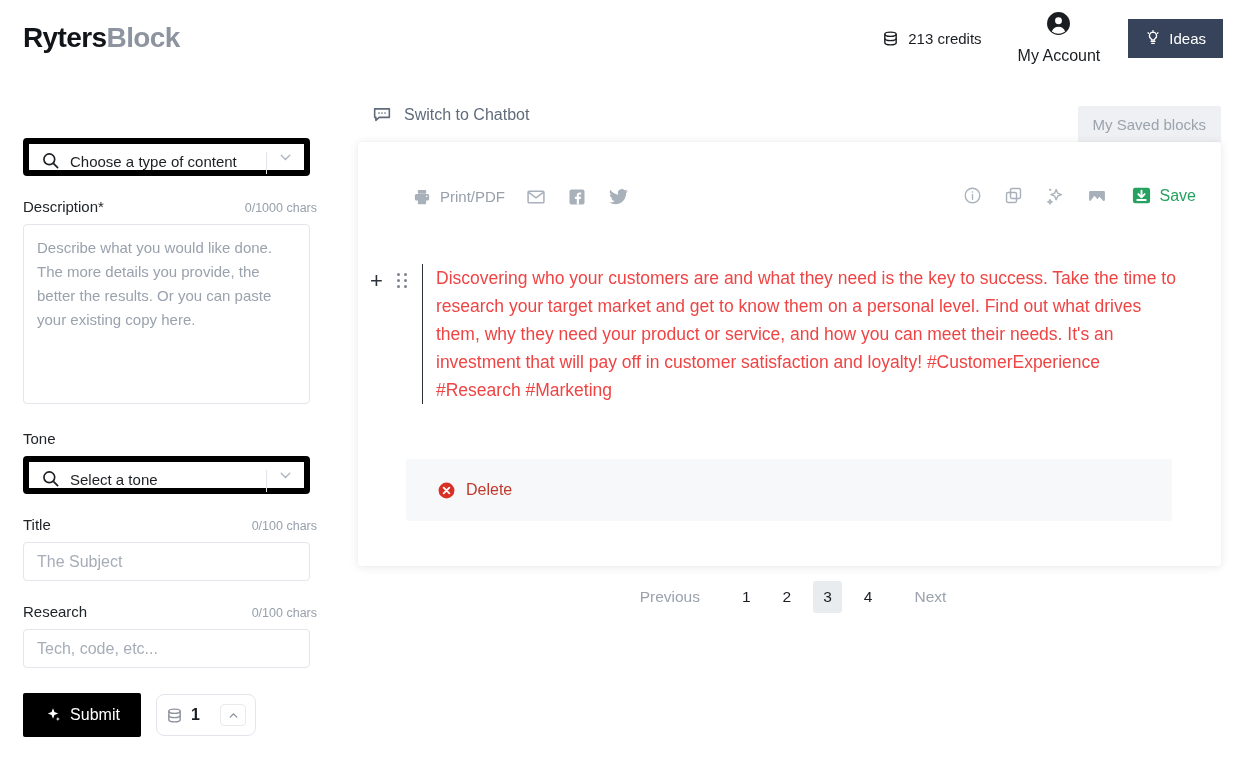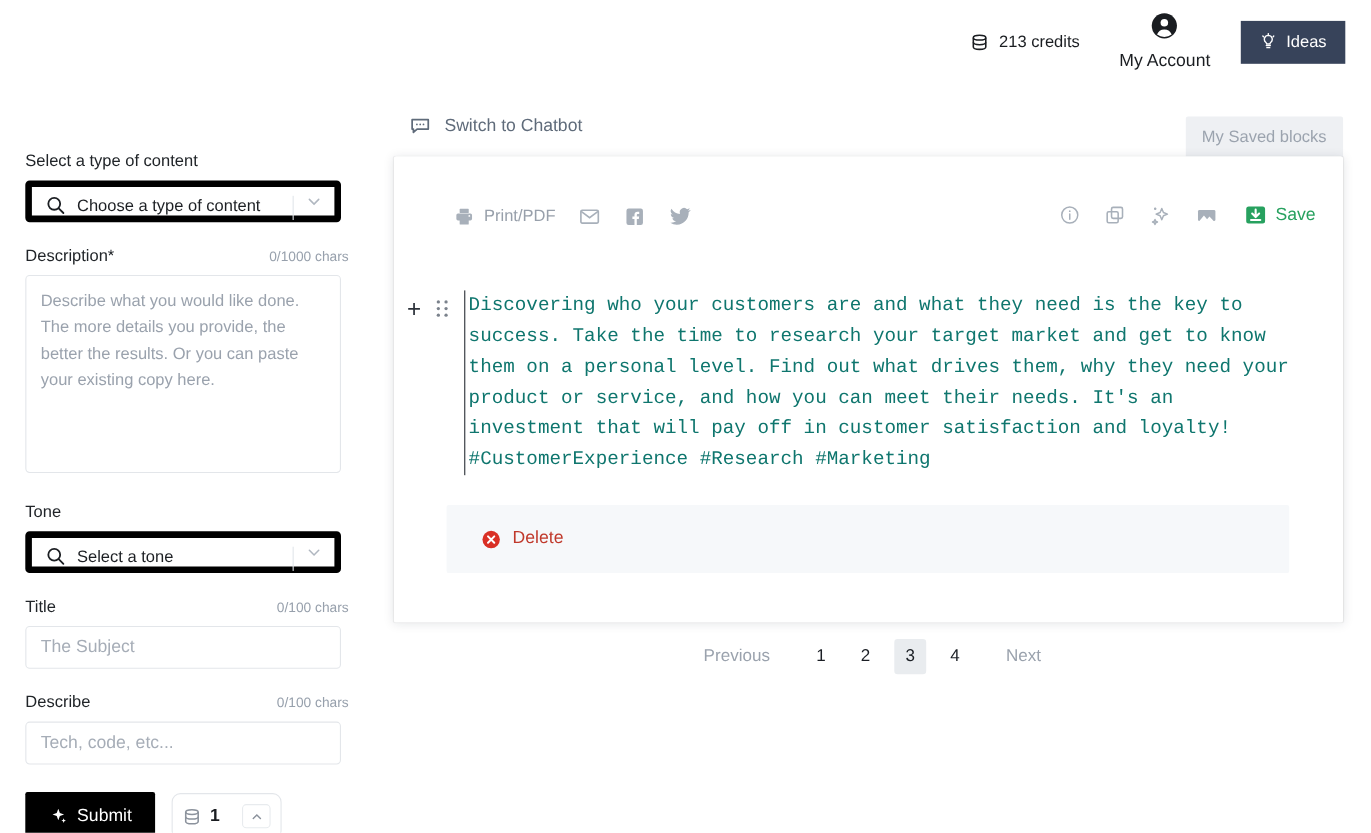--- a/index.html
+++ b/index.html
@@ -182,24 +182,23 @@
   .grip {
     width: 10px; height: 16px; cursor: grab;
     display:grid; grid-template-columns: repeat(2, 3px);
     grid-template-rows: repeat(3, 3px); gap: 3px 4px;
   }
   .grip i { width: 3px; height: 3px; background: #7b828c; border-radius: 50%; display:block; }
 
   .body-text {
     position: absolute; left: 64px; top: 0px;
     width: 758px;
-    font-size: 17.5px; line-height: 28px; color: #0f766e;
+    font-size: 17.5px; line-height: 28px; color: #ef4444;
     border-left: 1.5px solid #2a2f36;
-    padding-left: 3px;
-    font-family: Liberation Mono, monospace;
+    padding-left: 13px;
   }
 
   .doc-footer {
     position: absolute; left: 48px; top: 317px;
     width: 766px; height: 62px;
     background: #f6f8fa;
     display: flex; align-items: center; justify-content: space-between;
     padding: 0 30px 0 31px; border-radius: 2px;
   }
   .doc-id { font-size: 14.5px; color: #959ca7; }
@@ -221,20 +220,23 @@
   .pg.prev { margin-right: 10px; }
   .pg.next { margin-left: 10px; }
   svg { display: block; }
 </style>
 </head>
 <body>
 
 <div class="app">
 
   <div class="header">
+    <div class="logo">
+      <span class="l1">Ryters</span><span class="l2">Block</span>
+    </div>
 
     <div class="hdr-right">
 
       <div class="credits">
         <span>
           <svg width="17" height="17" viewBox="0 0 24 24" fill="none" stroke="#1a1d21" stroke-width="2">
             <ellipse cx="12" cy="6" rx="8" ry="3"></ellipse>
             <path d="M4 6v6c0 1.7 3.6 3 8 3s8-1.3 8-3V6"></path>
             <path d="M4 12v6c0 1.7 3.6 3 8 3s8-1.3 8-3v-6"></path>
           </svg>
@@ -262,23 +264,20 @@
             <path d="M12 .9v1.1M4.6 4.2l.8.8M19.4 4.2l-.8.8"></path>
           </svg>
         </span>
         <span>Ideas</span>
       </button>
     </div>
   </div>
 
   <div class="sidebar">
 
-    <div class="field-label-row">
-      <span class="field-label">Select a type of content</span>
-    </div>
     <div class="select-box">
       <span class="mag">
         <svg width="19" height="19" viewBox="0 0 24 24" fill="none" stroke="#1c1f23" stroke-width="2.1" stroke-linecap="round">
           <circle cx="10.5" cy="10.5" r="6.8"></circle>
             <path d="M15.6 15.6L21 21"></path>
         </svg>
       </span>
       <span class="ph">Choose a type of content</span>
       <span class="select-sep"></span>
       <span class="select-chev">
@@ -321,21 +320,21 @@
 
     <div class="field-label-row">
       <span class="field-label">Title</span>
       <span class="char-count">0/100 chars</span>
     </div>
     <input class="input-box" placeholder="The Subject" style="">
 
     <div class="gap-lg"></div>
 
     <div class="field-label-row">
-      <span class="field-label">Describe</span>
+      <span class="field-label">Research</span>
       <span class="char-count">0/100 chars</span>
     </div>
     <input class="input-box" placeholder="Tech, code, etc..." style="">
 
     <div class="submit-row">
       <button class="submit-btn">
         <span>
           <svg width="18" height="18" viewBox="0 0 24 24" fill="#ffffff">
             <path d="M12 3l1.9 5.1L19 10l-5.1 1.9L12 17l-1.9-5.1L5 10l5.1-1.9z"></path>
             <path d="M18.5 14.5l.8 2 2 .8-2 .8-.8 2-.8-2-2-.8 2-.8z"></path>

